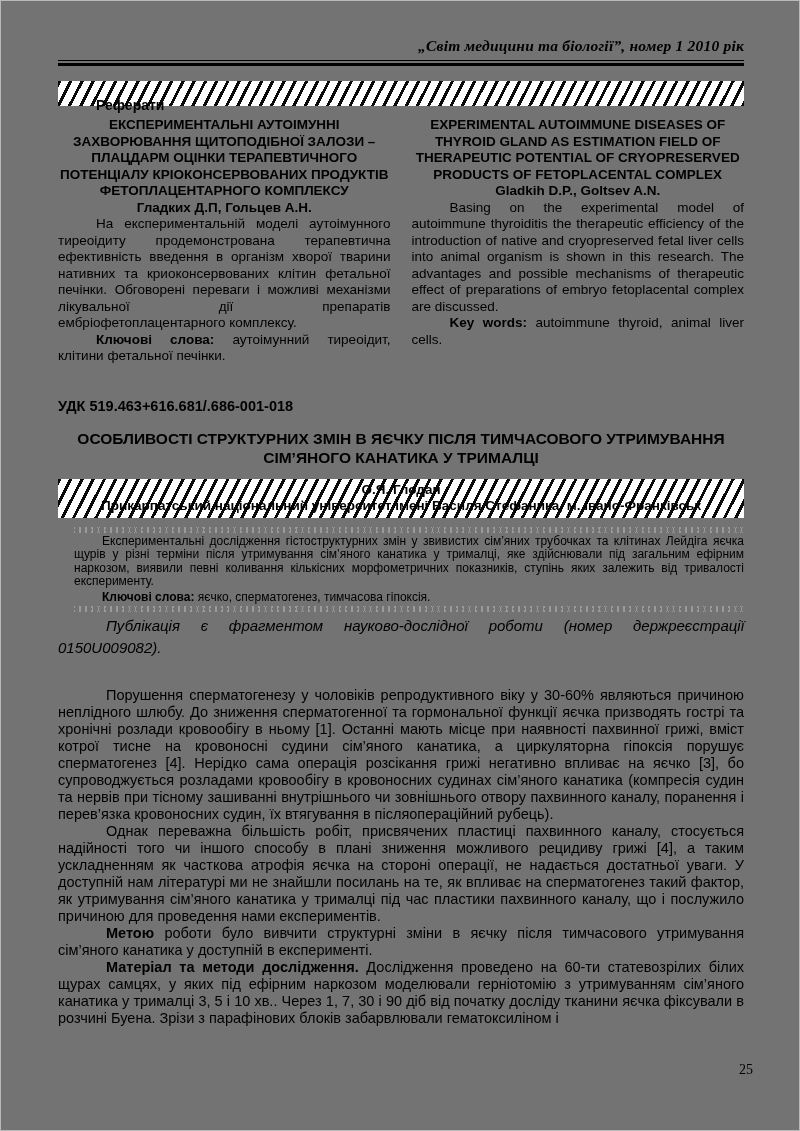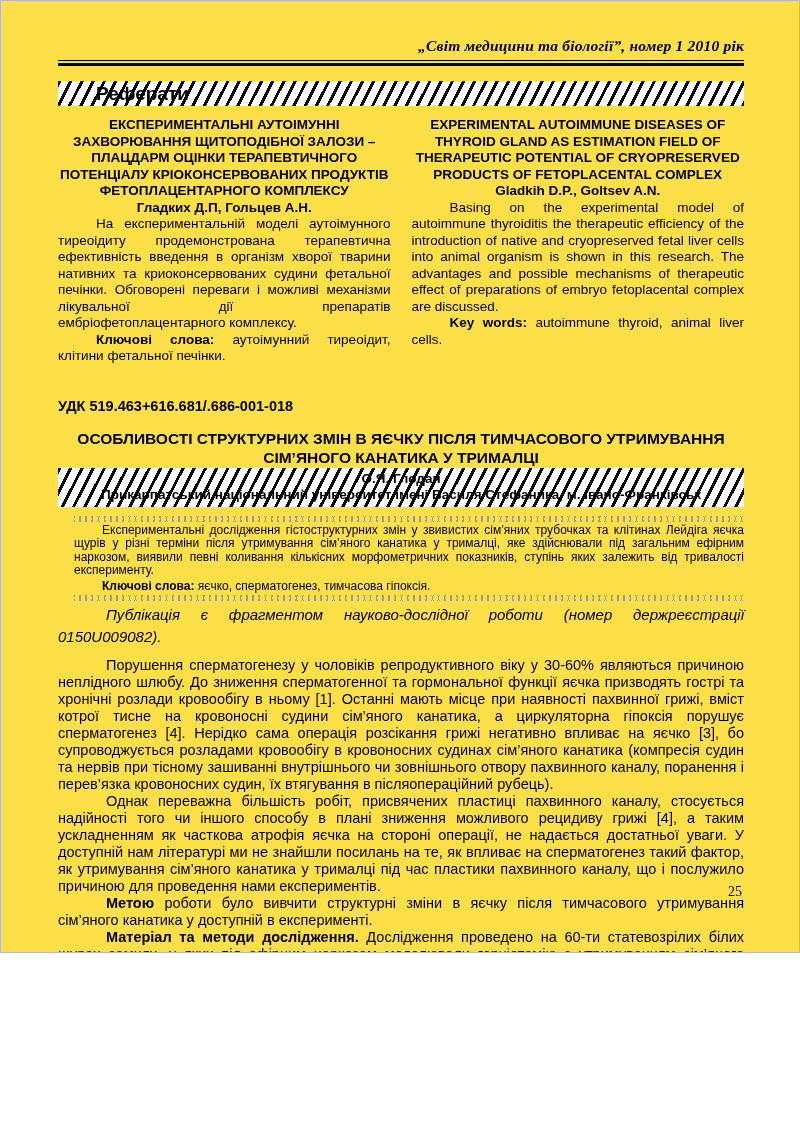--- a/index.html
+++ b/index.html
@@ -1,22 +1,22 @@
 <!DOCTYPE html>
 <html lang="uk"><head>
 <meta charset="utf-8">
 <style>
   html, body { margin: 0; padding: 0; background: #fff; }
   .page {
     position: relative;
     width: 800px;
-    height: 953px;
+    height: 1131px;
     box-sizing: border-box;
     border: 1px solid #b9b9b9;
-    background: #fde047;
+    background: #737373;
     color: #000;
     font-family: "Liberation Sans", sans-serif;
     overflow: hidden;
   }
   .content { margin: 0 55px 0 57px; }
 
   
   .journal-header {
     padding-top: 36px;
     text-align: right;
@@ -38,24 +38,24 @@
     background: repeating-linear-gradient(117deg, #0a0a0a 0 3px, #ffffff 3px 10px);
   }
   .referaty-band {
     margin-top: 15px;
     height: 25px;
     position: relative;
   }
   .referaty-band .label {
     position: absolute;
     left: 38px;
-    top: 0;
+    top: 12px;
     line-height: 25px;
     font-weight: bold;
-    font-size: 19px;
+    font-size: 14px;
   }
 
   
   .abstracts-row {
     display: flex;
     gap: 21px;
     margin-top: 11px;
     font-size: 13.5px;
     line-height: 16.5px;
   }
@@ -84,21 +84,21 @@
   .article-title {
     margin-top: 15px;
     text-align: center;
     font-weight: bold;
     font-size: 15.5px;
     line-height: 19px;
   }
 
   
   .author-band {
-    margin-top: 1px;
+    margin-top: 12px;
     padding: 3px 0 4px 0;
     text-align: center;
     font-weight: bold;
     font-size: 13.5px;
     line-height: 16px;
   }
   .author-band .affiliation {
     max-width: 600px;
     margin: 0 auto;
   }
@@ -124,34 +124,34 @@
     margin-top: 3px;
     font-style: italic;
     font-size: 15px;
     line-height: 22px;
     text-align: justify;
     text-indent: 48px;
   }
 
   
   .main-text {
-    margin-top: 9px;
+    margin-top: 28px;
     font-size: 14.5px;
     line-height: 17px;
     text-align: justify;
   }
   .main-text p {
     margin: 0;
     text-indent: 48px;
   }
   .para-lead { font-weight: bold; }
 
   .page-number {
     position: absolute;
-    right: 57px;
+    right: 46px;
     bottom: 52px;
     font-family: "Liberation Serif", serif;
     font-size: 14px;
   }
 </style>
 </head>
 <body>
 
 <div class="page">
   <div class="content">
@@ -161,21 +161,21 @@
 
     <div class="referaty-band hatch">
       <span class="label">Реферати</span>
     </div>
 
     <div class="abstracts-row">
 
       <div class="abstract-col">
         <div class="abstract-title">ЕКСПЕРИМЕНТАЛЬНІ АУТОІМУННІ ЗАХВОРЮВАННЯ ЩИТОПОДІБНОЇ ЗАЛОЗИ – ПЛАЦДАРМ ОЦІНКИ ТЕРАПЕВТИЧНОГО ПОТЕНЦІАЛУ КРІОКОНСЕРВОВАНИХ ПРОДУКТІВ ФЕТОПЛАЦЕНТАРНОГО КОМПЛЕКСУ</div>
         <div class="abstract-authors">Гладких Д.П, Гольцев А.Н.</div>
-        <p class="abstract-body">На експериментальній моделі аутоімунного тиреоідиту продемонстрована терапевтична ефективність введення в організм хворої тварини нативних та криоконсервованих судини фетальної печінки. Обговорені переваги і можливі механізми лікувальної дії препаратів ембріофетоплацентарного комплексу.</p>
+        <p class="abstract-body">На експериментальній моделі аутоімунного тиреоідиту продемонстрована терапевтична ефективність введення в організм хворої тварини нативних та криоконсервованих клітин фетальної печінки. Обговорені переваги і можливі механізми лікувальної дії препаратів ембріофетоплацентарного комплексу.</p>
         <p class="abstract-keywords"><span class="kw-label">Ключові слова:</span><span> аутоімунний тиреоідит, клітини фетальної печінки.</span></p>
       </div>
 
       <div class="abstract-col">
         <div class="abstract-title">EXPERIMENTAL AUTOIMMUNE DISEASES OF THYROID GLAND AS ESTIMATION FIELD OF THERAPEUTIC POTENTIAL OF CRYOPRESERVED PRODUCTS OF FETOPLACENTAL COMPLEX</div>
         <div class="abstract-authors">Gladkih D.P., Goltsev A.N.</div>
         <p class="abstract-body">Basing on the experimental model of autoimmune thyroiditis the therapeutic efficiency of the introduction of native and cryopreserved fetal liver cells into animal organism is shown in this research. The advantages and possible mechanisms of therapeutic effect of preparations of embryo fetoplacental complex are discussed.</p>
         <p class="abstract-keywords"><span class="kw-label">Key words:</span><span> autoimmune thyroid, animal liver cells.</span></p>
       </div>
 

